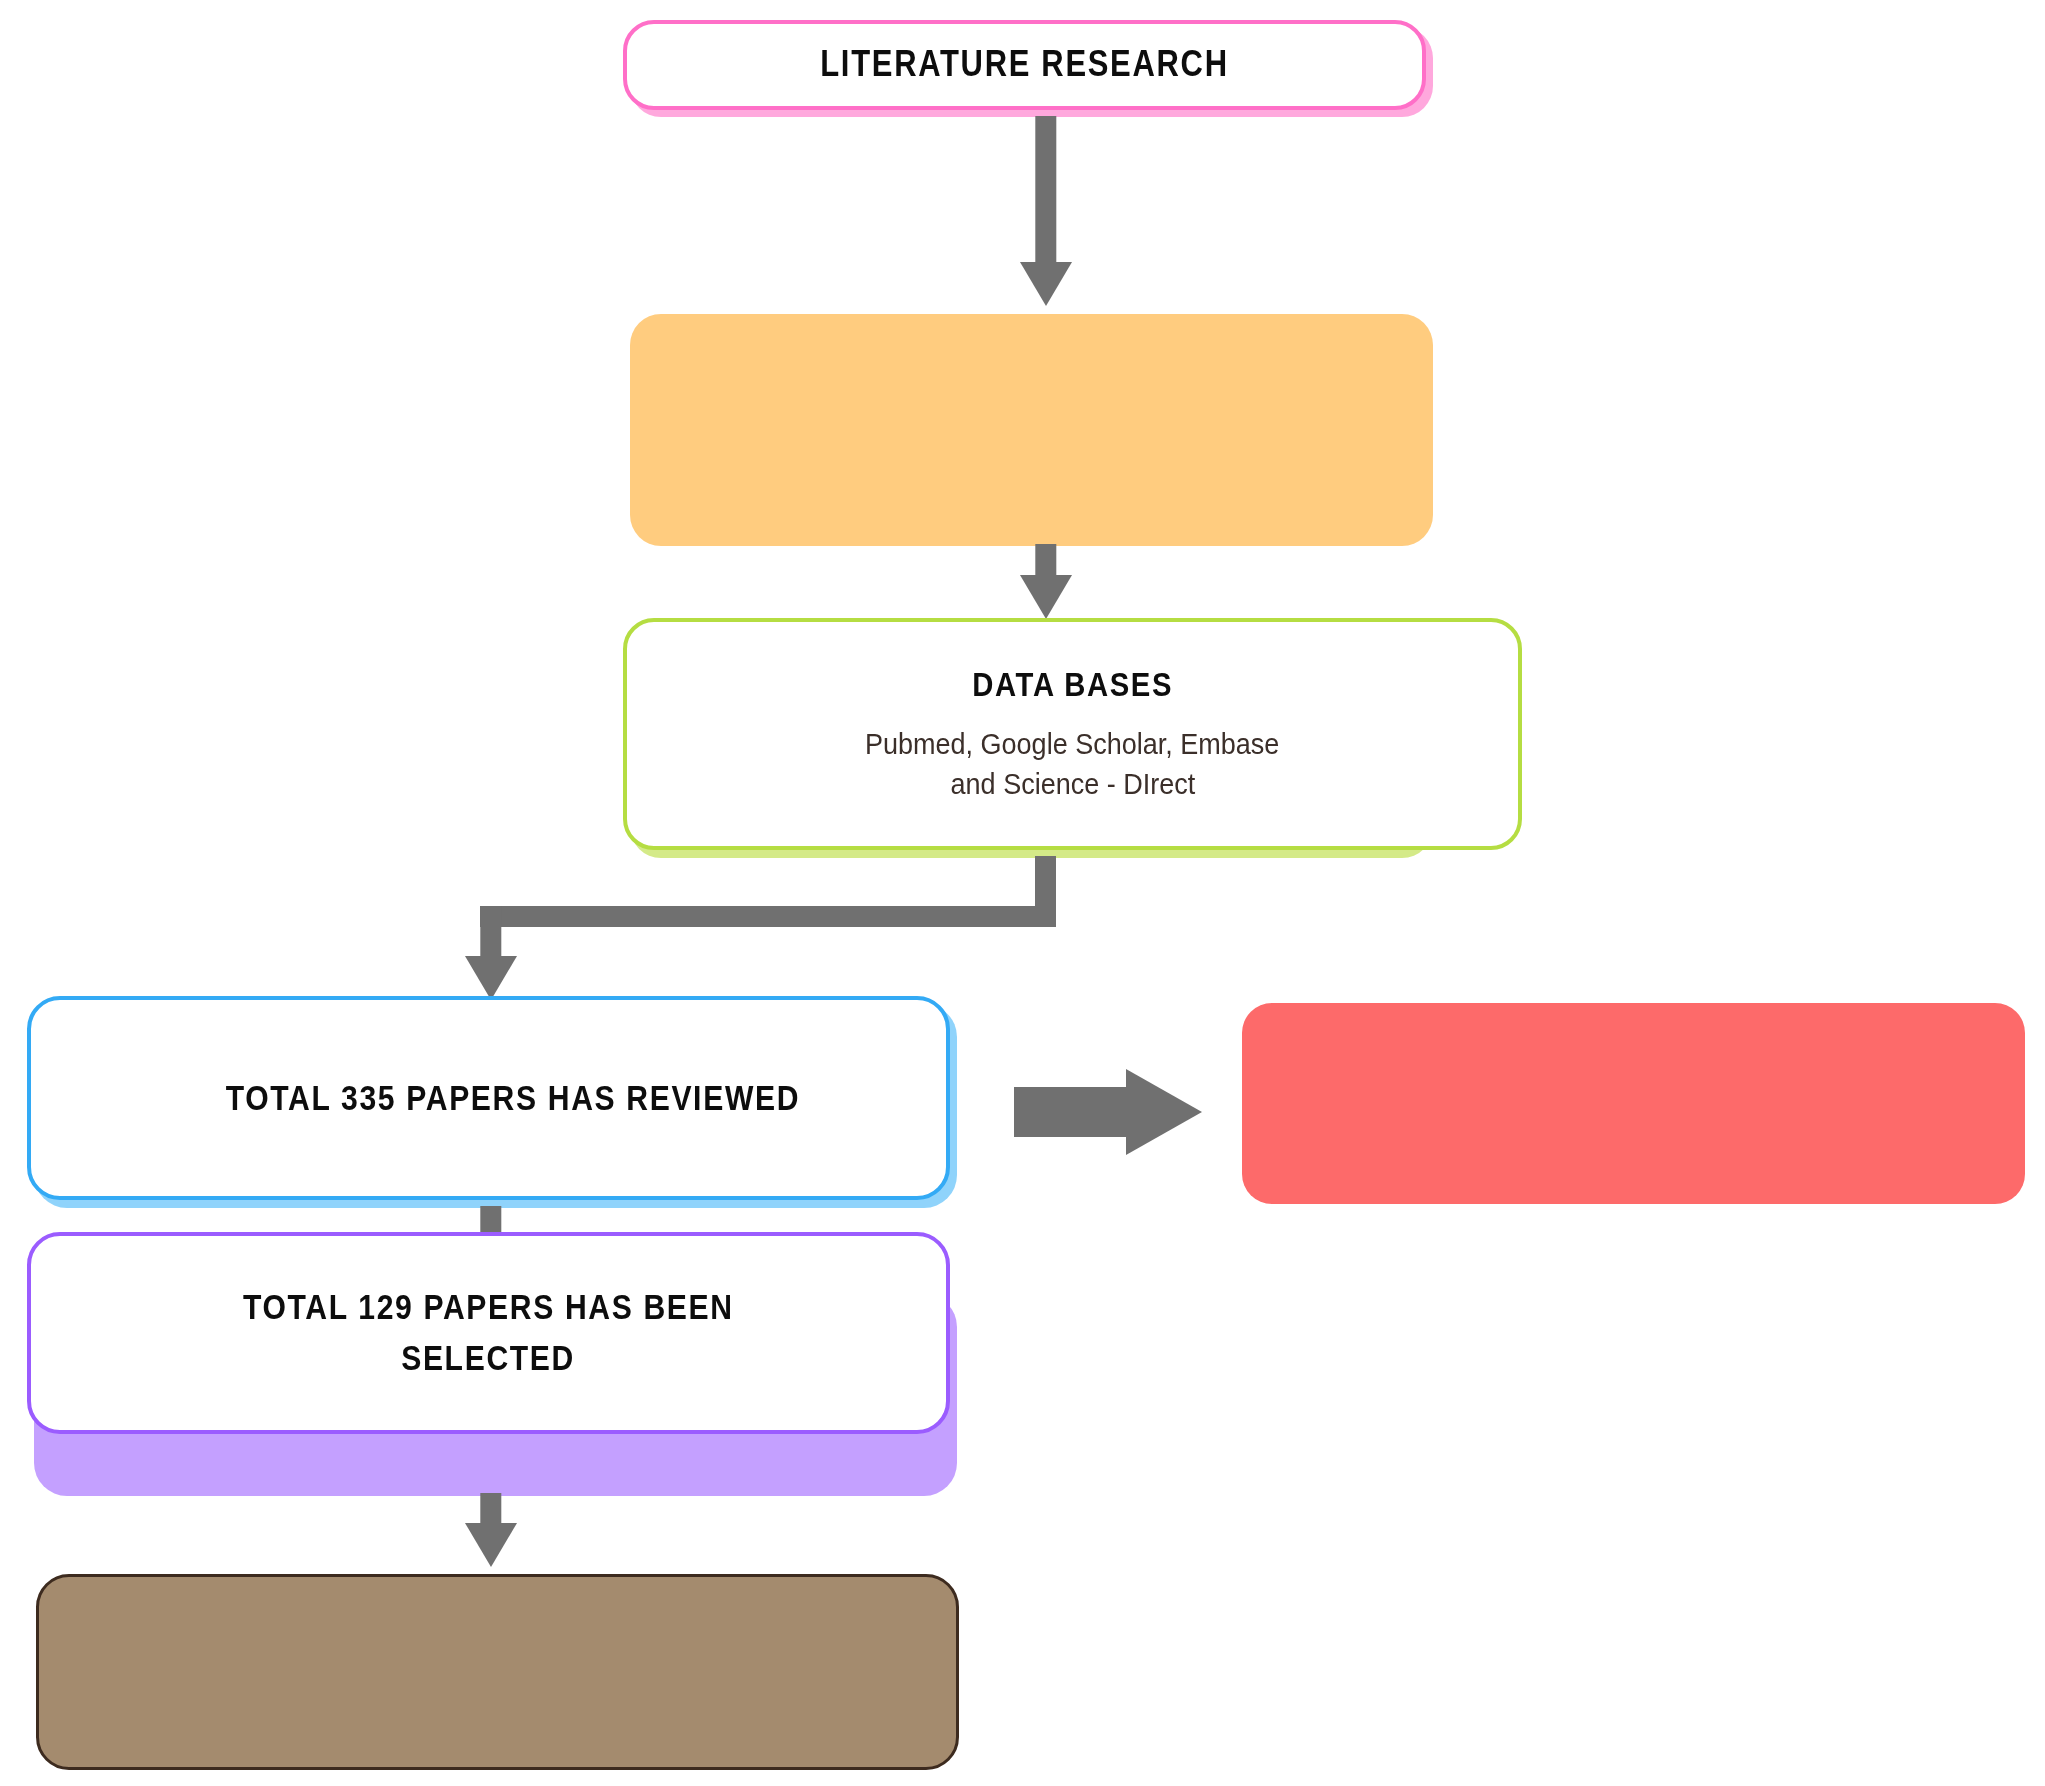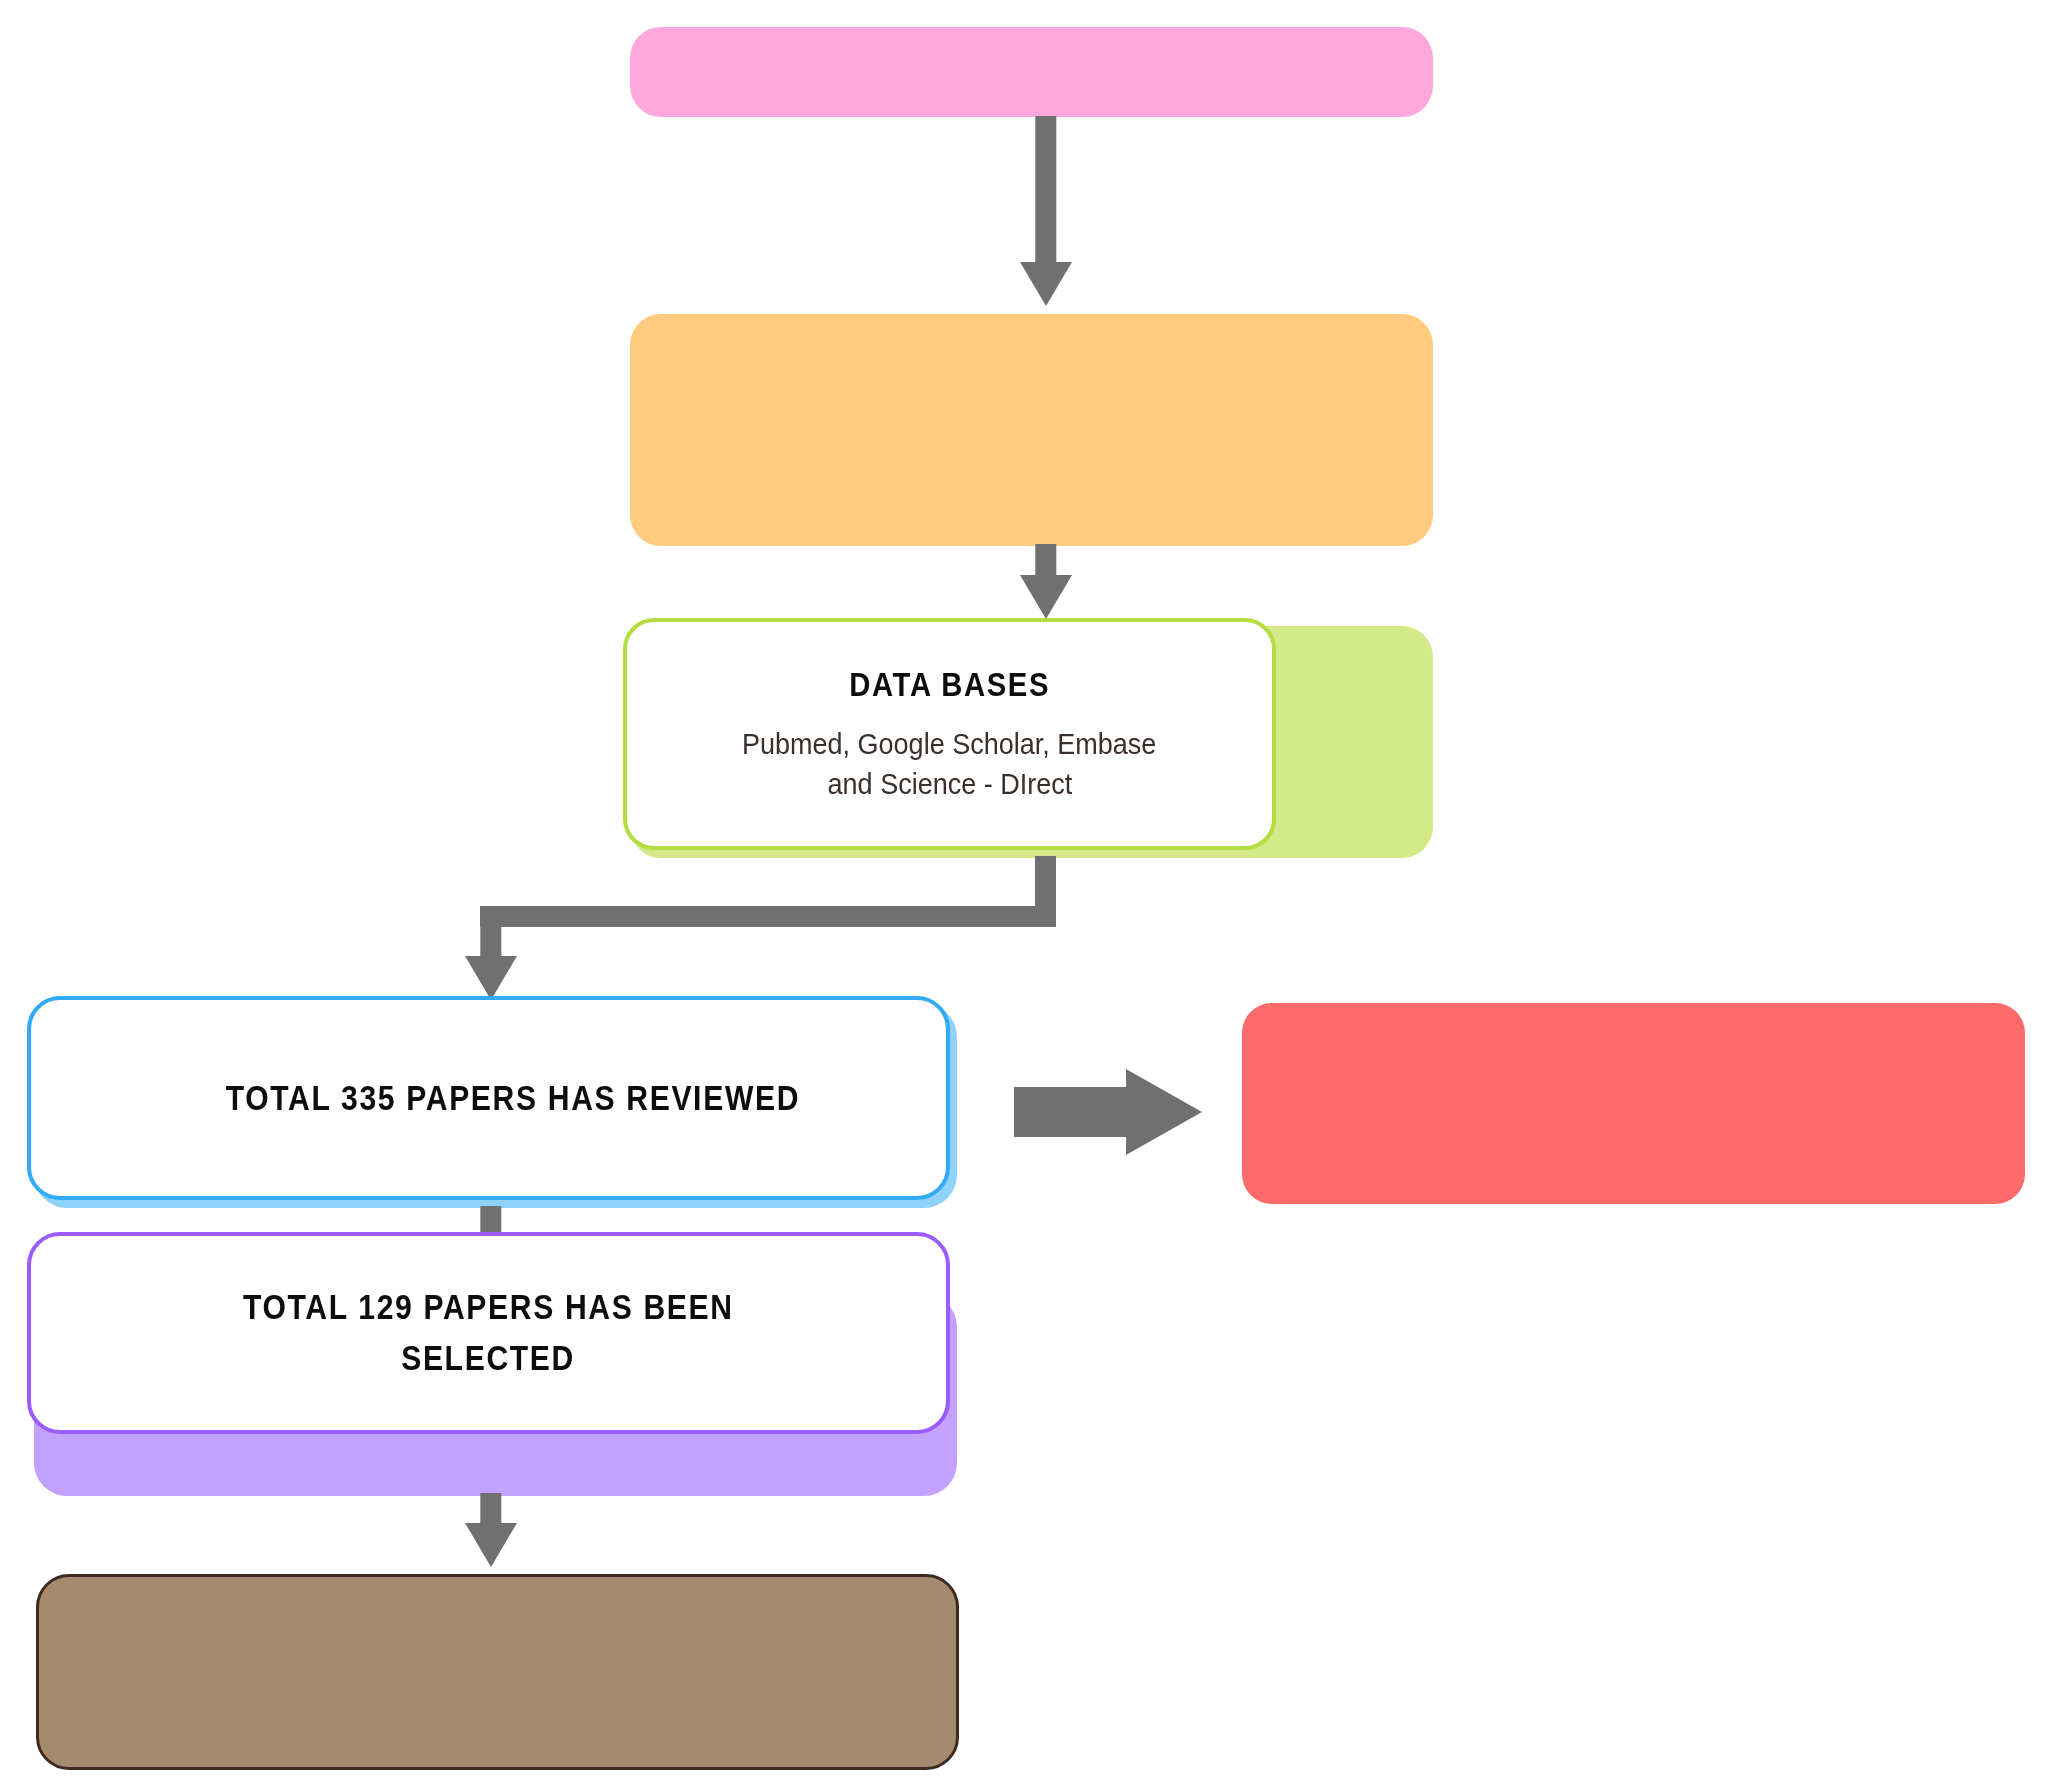--- a/index.html
+++ b/index.html
@@ -118,35 +118,38 @@
     background: #707070;
     z-index: 3;
   }
 </style>
 </head>
 <body>
 
 <div id="canvas">
 
   <div class="node-shadow" style="left:630px; top:27px; width:803px; height:90px; background:#ffa8dd; border-radius:31px;"></div>
+  <div class="node" id="box-literature" style="left:623px; top:19.6px; width:803px; height:90px; border-width:4.2px; border-color:#ff6fc8; border-radius:31px;">
+    <div class="node-title" style="font-size:36px;">LITERATURE RESEARCH</div>
+  </div>
 
   <div class="arrow-v" style="left:1010px; top:116px; width:71px; height:190px;">
     <div class="shaft" style="width:21.4px; height:149px;"></div>
     <div class="head" style="border-left-width:26px; border-right-width:26px; border-top-width:44px;"></div>
   </div>
 
   <div class="node-shadow" style="left:630px; top:314px; width:803px; height:232px; background:#ffcc7f; border-radius:31px;"></div>
 
   <div class="arrow-v" style="left:1010px; top:544px; width:71px; height:75px;">
     <div class="shaft" style="width:21.4px; height:33px;"></div>
     <div class="head" style="border-left-width:26px; border-right-width:26px; border-top-width:44px;"></div>
   </div>
 
   <div class="node-shadow" style="left:630px; top:626px; width:803px; height:232px; background:#d4ea88; border-radius:31px;"></div>
-  <div class="node" style="left:623px; top:618px; width:653px; height:232px; border-width:4.2px; border-color:#b5dd42; border-radius:31px;">
+  <div class="node" style="left:623px; top:618px; width:899px; height:232px; border-width:4.2px; border-color:#b5dd42; border-radius:31px;">
     <div class="node-title" style="font-size:34px; margin-bottom:20px;">DATA BASES</div>
     <div class="node-sub" style="font-size:30px;">Pubmed, Google Scholar, Embase</div>
     <div class="node-sub" style="font-size:30px;">and Science - DIrect</div>
   </div>
 
   <div class="elbow-seg" style="left:1035px; top:856px; width:21.4px; height:71px;"></div>
   <div class="elbow-seg" style="left:480px; top:906px; width:576px; height:21.4px;"></div>
   <div class="arrow-v" style="left:455px; top:906px; width:71px; height:94px;">
     <div class="shaft" style="width:21.4px; height:51px;"></div>
     <div class="head" style="border-left-width:26px; border-right-width:26px; border-top-width:44px;"></div>

